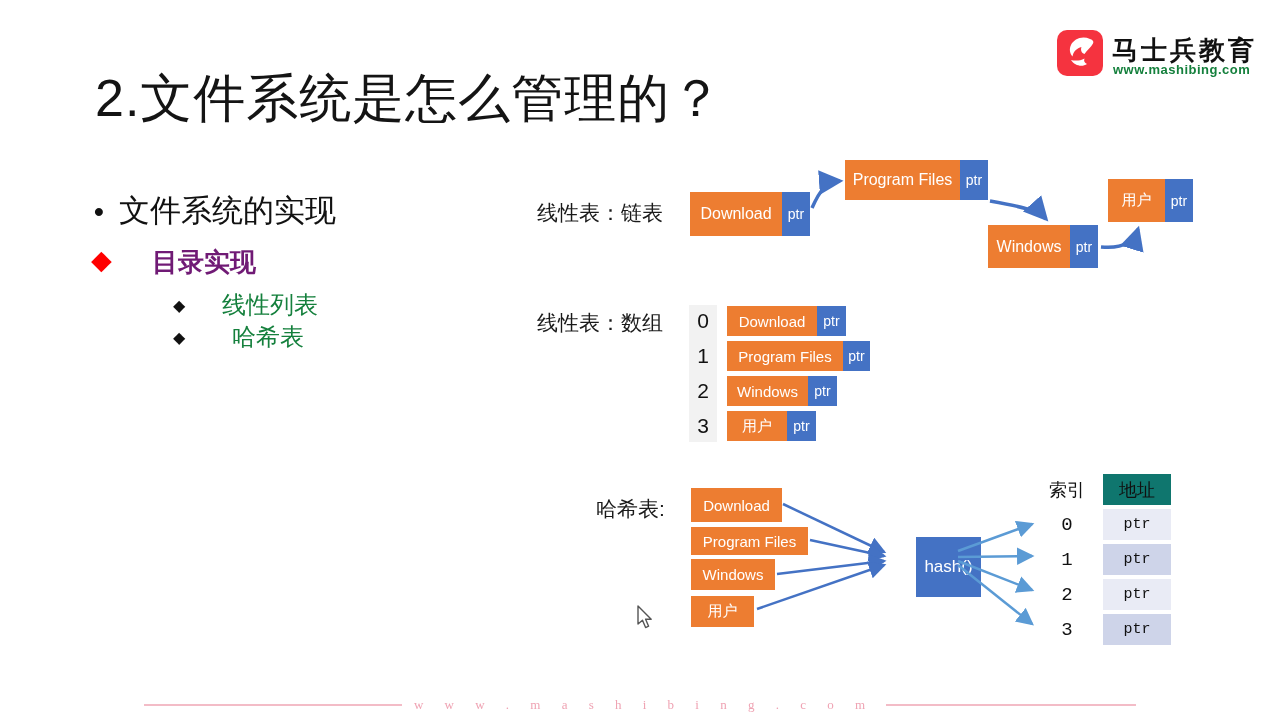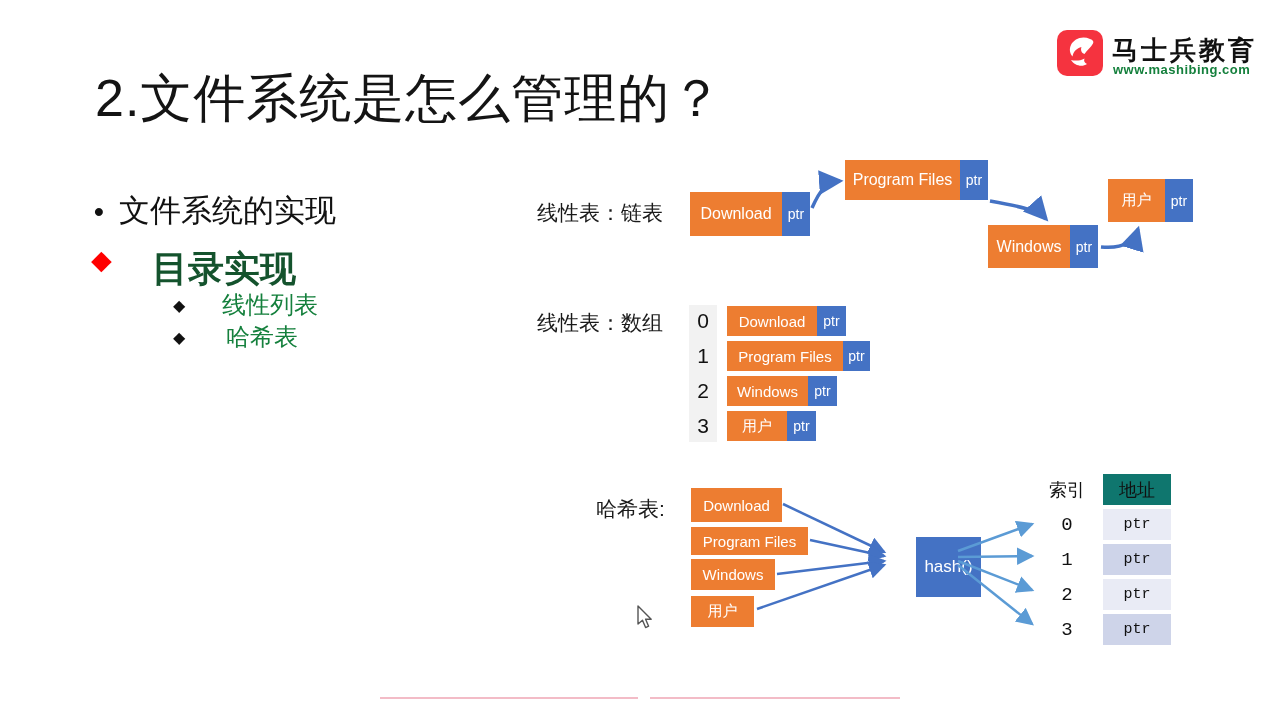--- a/index.html
+++ b/index.html
@@ -14,25 +14,25 @@
     letter-spacing:1px;white-space:nowrap;
   }
   
   .logo-square{left:1057px;top:30px;width:46px;height:46px;border-radius:10px;background:#f5333f;}
   .logo-name{left:1112px;top:33px;font-size:26px;font-weight:700;color:#111;letter-spacing:3px;white-space:nowrap;}
   .logo-url{left:1113px;top:62px;font-size:13px;font-weight:600;color:#15803d;letter-spacing:.5px;white-space:nowrap;}
   
   .bullet-dot{left:94px;top:196px;font-size:28px;font-weight:700;color:#111;}
   .outline-l1{left:119px;top:190px;font-size:31px;font-weight:400;color:#111;white-space:nowrap;}
   .diamond-red{left:91px;top:244px;font-size:27px;color:#ff0000;}
-  .outline-l2{left:152px;top:245px;font-size:36px;font-weight:700;color:#14532d;white-space:nowrap;}
+  .outline-l2{left:152px;top:245px;font-size:26px;font-weight:700;color:#701a75;white-space:nowrap;}
   .diamond-sm{font-size:16px;color:#111;}
   .d-1{left:173px;top:296px;} .d-2{left:173px;top:328px;}
   .outline-l3{font-size:24px;color:#15803d;white-space:nowrap;}
-  .s-1{left:222px;top:289px;} .s-2{left:226px;top:321px;font-family:Liberation Mono, monospace;}
+  .s-1{left:222px;top:289px;} .s-2{left:232px;top:321px;font-family:Liberation Mono, monospace;}
   
   .sec-label{font-size:21px;color:#1a1a1a;white-space:nowrap;}
   .lab-ll{left:537px;top:199px;} .lab-arr{left:537px;top:309px;} .lab-hash{left:596px;top:495px;}
   
   .node{display:flex;color:#fff;align-items:stretch;}
   .node .nm{background:#ED7D31;display:flex;align-items:center;justify-content:center;font-size:15px;white-space:nowrap;}
   .node .pt{background:#4472C4;display:flex;align-items:center;justify-content:center;font-size:14px;}
   
   .n0{left:690px;top:192px;height:44px;} .n0 .nm{width:92px;font-size:16px;} .n0 .pt{width:28px;}
   .n1{left:845px;top:160px;height:40px;} .n1 .nm{width:115px;font-size:16px;} .n1 .pt{width:28px;}
@@ -184,14 +184,15 @@
   <path d="M 958 561 L 1032 590" fill="none" stroke="#5B9BD5" stroke-width="2.5" marker-end="url(#mLight)"></path>
   <path d="M 958 565 L 1032 624" fill="none" stroke="#5B9BD5" stroke-width="2.5" marker-end="url(#mLight)"></path>
 </svg>
 
 <svg class="abs cursor" width="20" height="26" viewBox="0 0 20 26">
   <polygon points="1,1 1,19 5.5,15.2 8.6,22.6 11.6,21.2 8.6,14.2 14.2,14.2" fill="#ffffff" stroke="#555555" stroke-width="1.4" stroke-linejoin="round"></polygon>
 </svg>
 
 <div class="abs wm">
   <div class="wm-line wm-l"></div>
+  <div class="wm-text">w w w . m a s h i b i n g . c o m</div>
   <div class="wm-line wm-r"></div>
 </div>
 
 </body></html>

